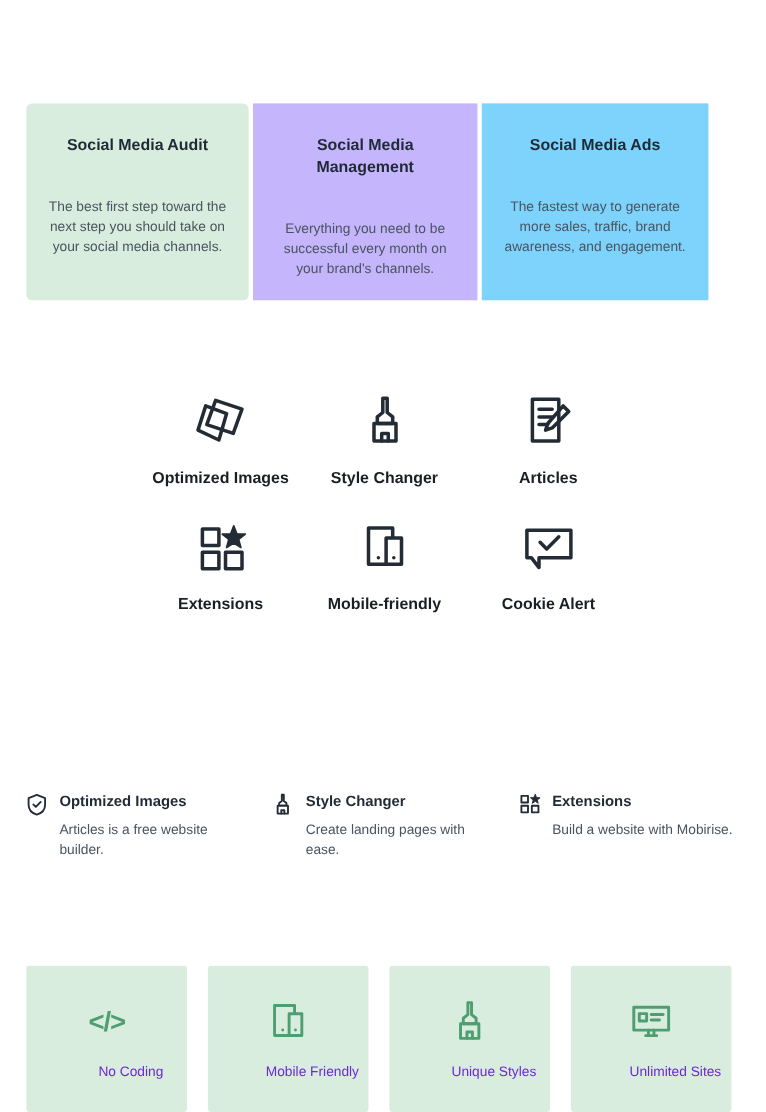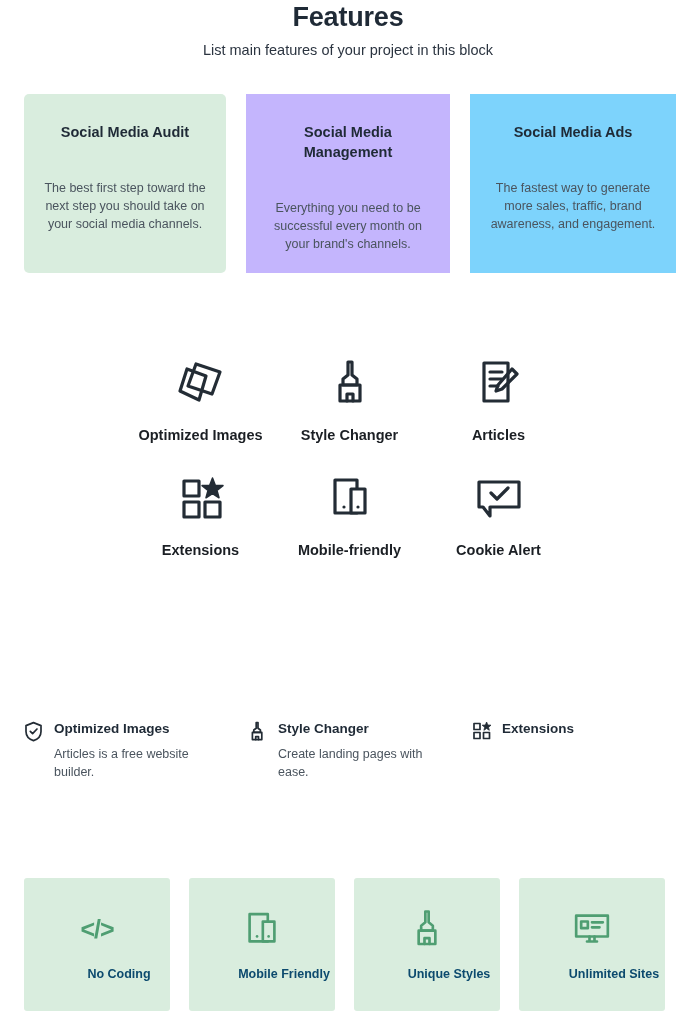--- a/index.html
+++ b/index.html
@@ -30,21 +30,21 @@
     line-height: 18px;
   }
 
   
   .cards-row {
     position: absolute;
     top: 94px;
     left: 24px;
     width: 668px;
     display: flex;
-    gap: 20px;
+    gap: 4px;
   }
   .card {
     width: 202px;
     min-height: 154px;
     padding: 28px 16px 20px;
     text-align: center;
   }
   .card.green  { background: #d9edde; border-radius: 5px; }
   .card.gray   { background: #c4b5fd; border-radius: 0; width: 204px; }
   .card.pink   { background: #7dd3fc; border-radius: 0; width: 206px; }
@@ -135,43 +135,39 @@
     border-radius: 3px;
     display: flex;
     flex-direction: column;
     align-items: center;
     justify-content: center;
   }
   .tile .t-glyph { height: 42px; display: flex; align-items: center; }
   .tile .t-label {
     margin-top: 16px;
     font-size: 12.5px;
-    font-weight: 700;
-    color: #0c4a6e;
+    font-weight: 400;
+    color: #6d28d9;
     line-height: 16px;
     margin-left: 44px;
   }
   .code-glyph {
     font-size: 25px;
     font-weight: 700;
     color: #4f9e72;
     letter-spacing: -1px;
     line-height: 30px;
     font-family: "Liberation Sans", "DejaVu Sans", sans-serif;
   }
 </style>
 </head>
 <body>
 
 <div class="page">
 
-  <div class="header">
-    <div class="page-title">Features</div>
-    <div class="page-subtitle">List main features of your project in this block</div>
-  </div>
 
   <div class="cards-row">
 
     <div class="card green">
       <div class="card-title">Social Media Audit</div>
       <div class="card-text">The best first step toward the next step you should take on your social media channels.</div>
     </div>
 
     <div class="card gray">
       <div class="card-title">Social Media Management</div>
@@ -314,20 +310,21 @@
           <g fill="none" stroke="#232c35" stroke-width="1.7" stroke-linejoin="round">
             <rect x="2" y="2.5" width="6" height="6"></rect>
             <rect x="2" y="11.5" width="6" height="6"></rect>
             <rect x="11.5" y="11.5" width="6" height="6"></rect>
             <path d="M14.6 1 L15.8 4 L19 4.2 L16.5 6.2 L17.3 9.3 L14.6 7.5 L11.9 9.3 L12.7 6.2 L10.2 4.2 L13.4 4 Z" fill="#232c35" stroke-width="0.8"></path>
           </g>
         </svg>
       </div>
       <div class="fi-body">
         <div class="fi-title">Extensions</div>
+        <div class="fi-text">Build a website with Mobirise.</div>
       </div>
     </div>
 
   </div>
 
   <div class="tiles-row">
 
     <div class="tile">
       <div class="t-glyph">
         <span class="code-glyph">&lt;/&gt;</span>

